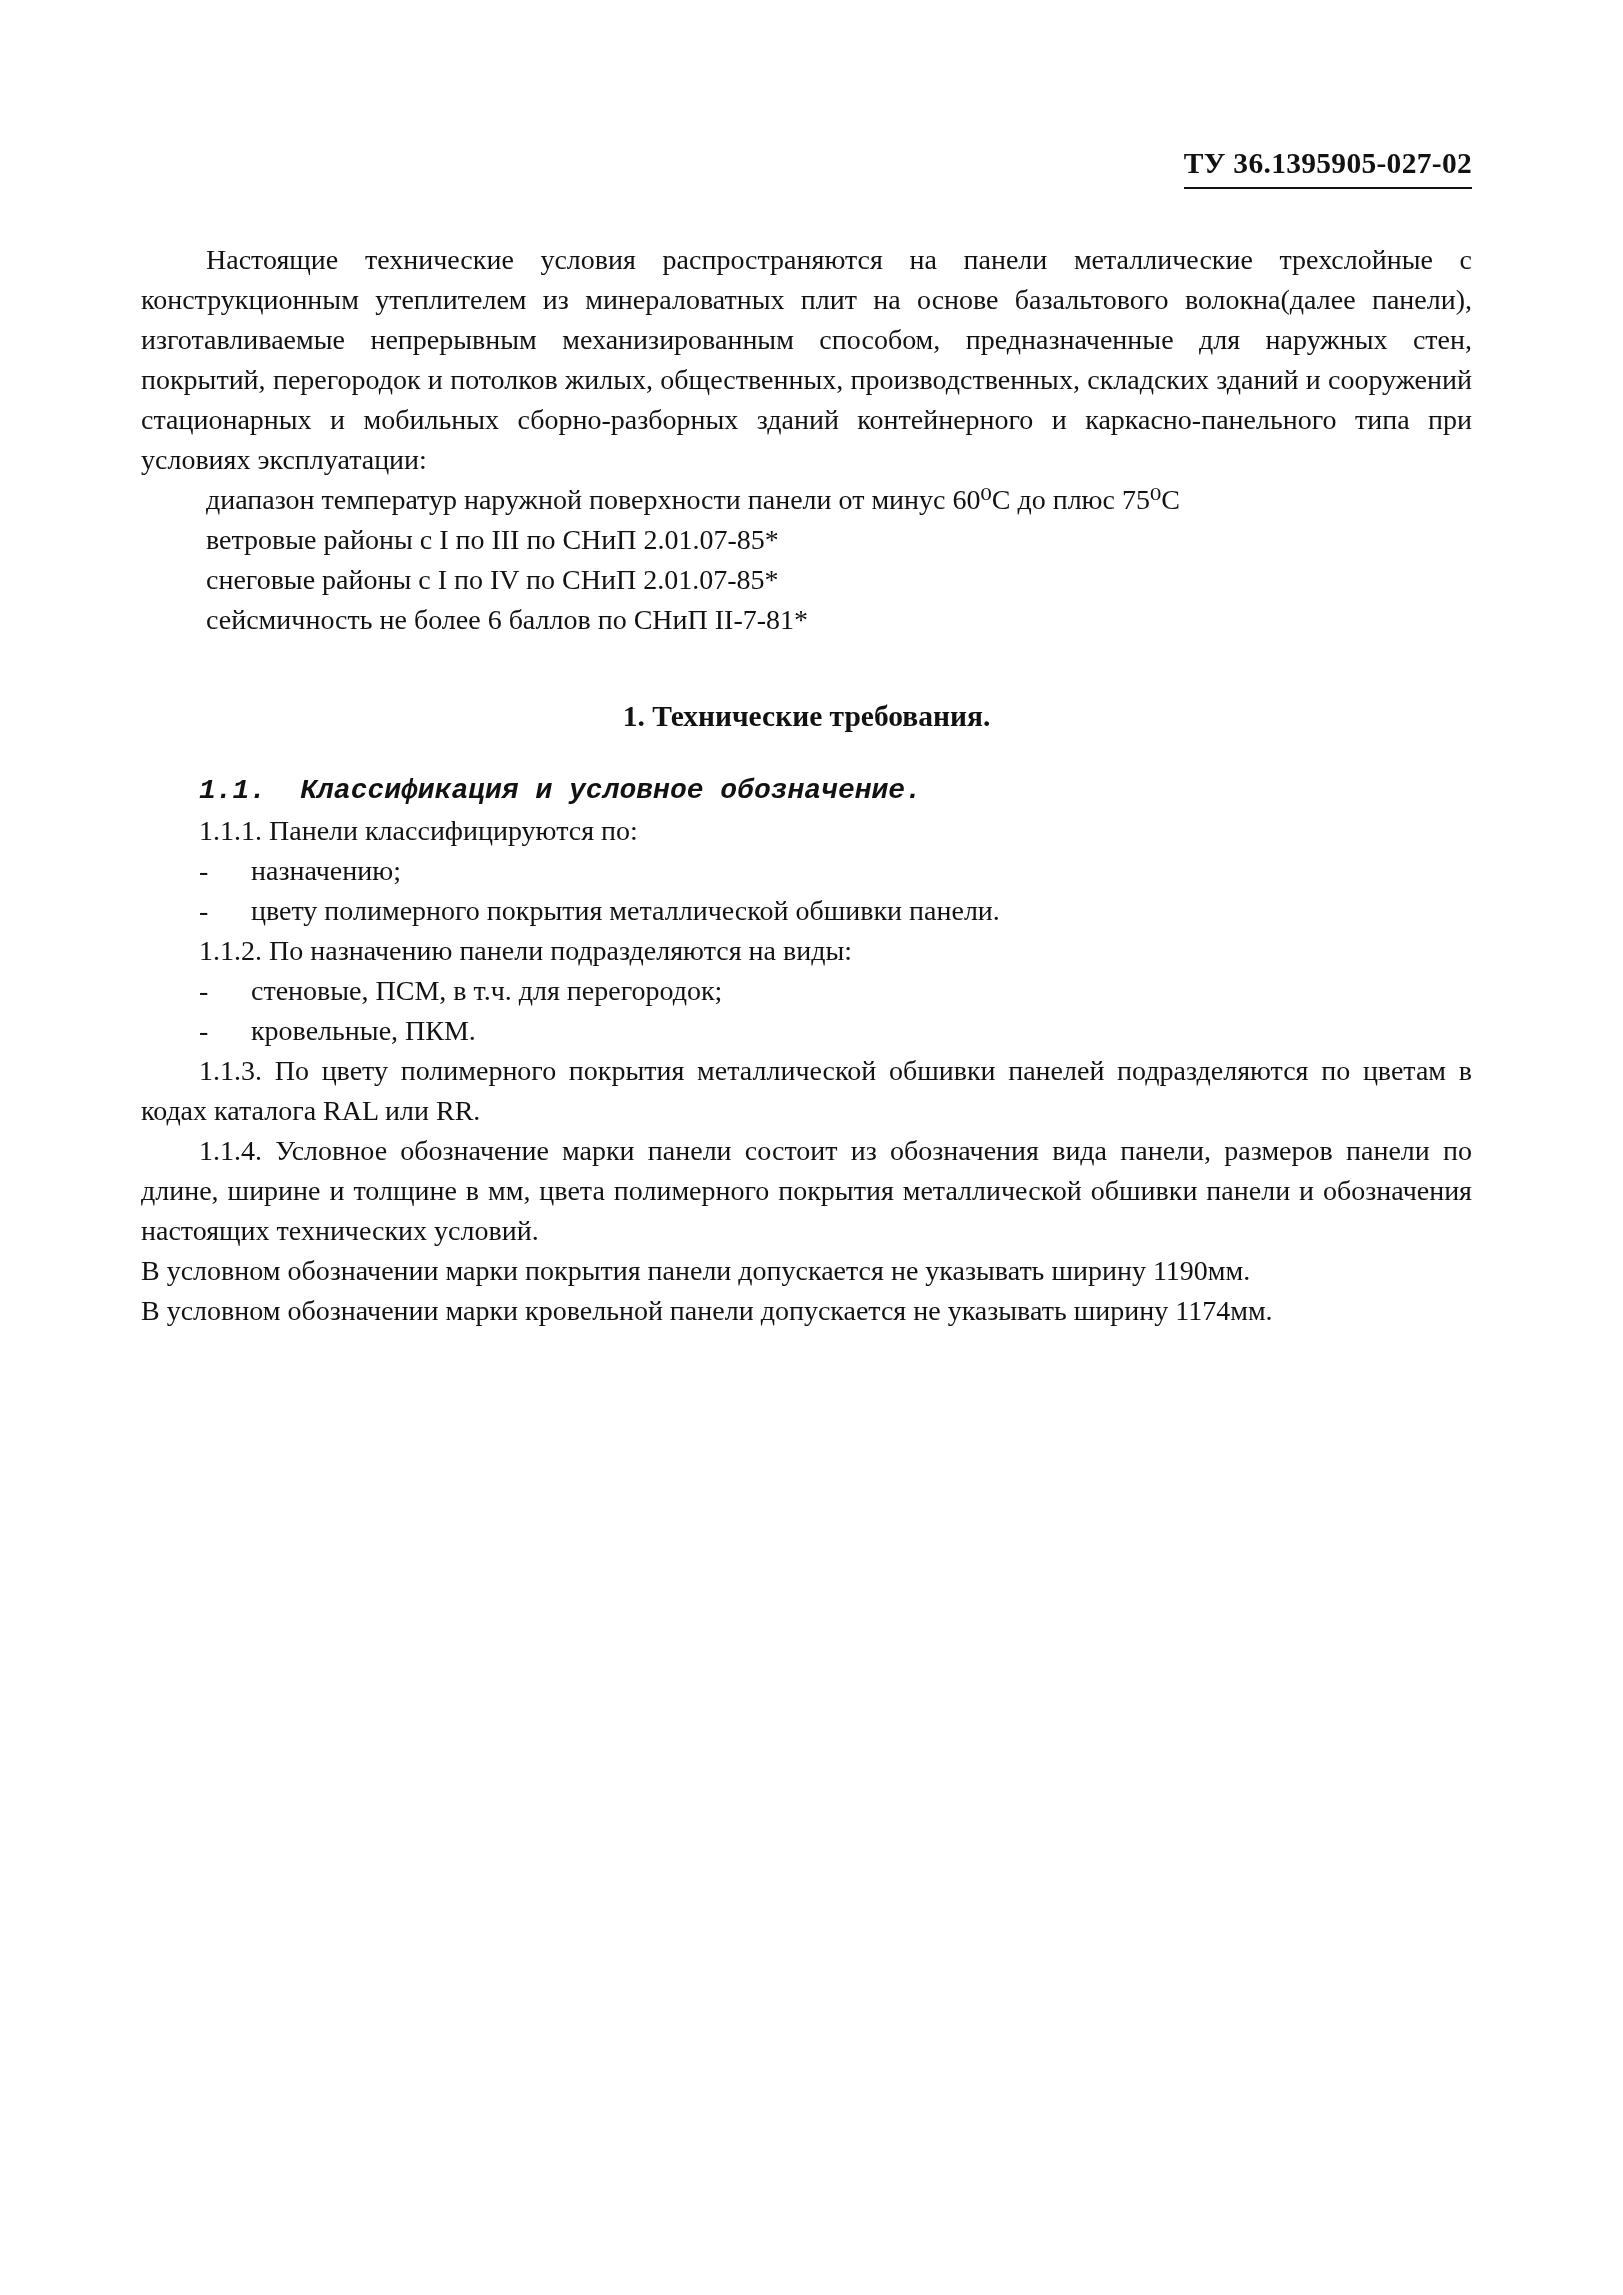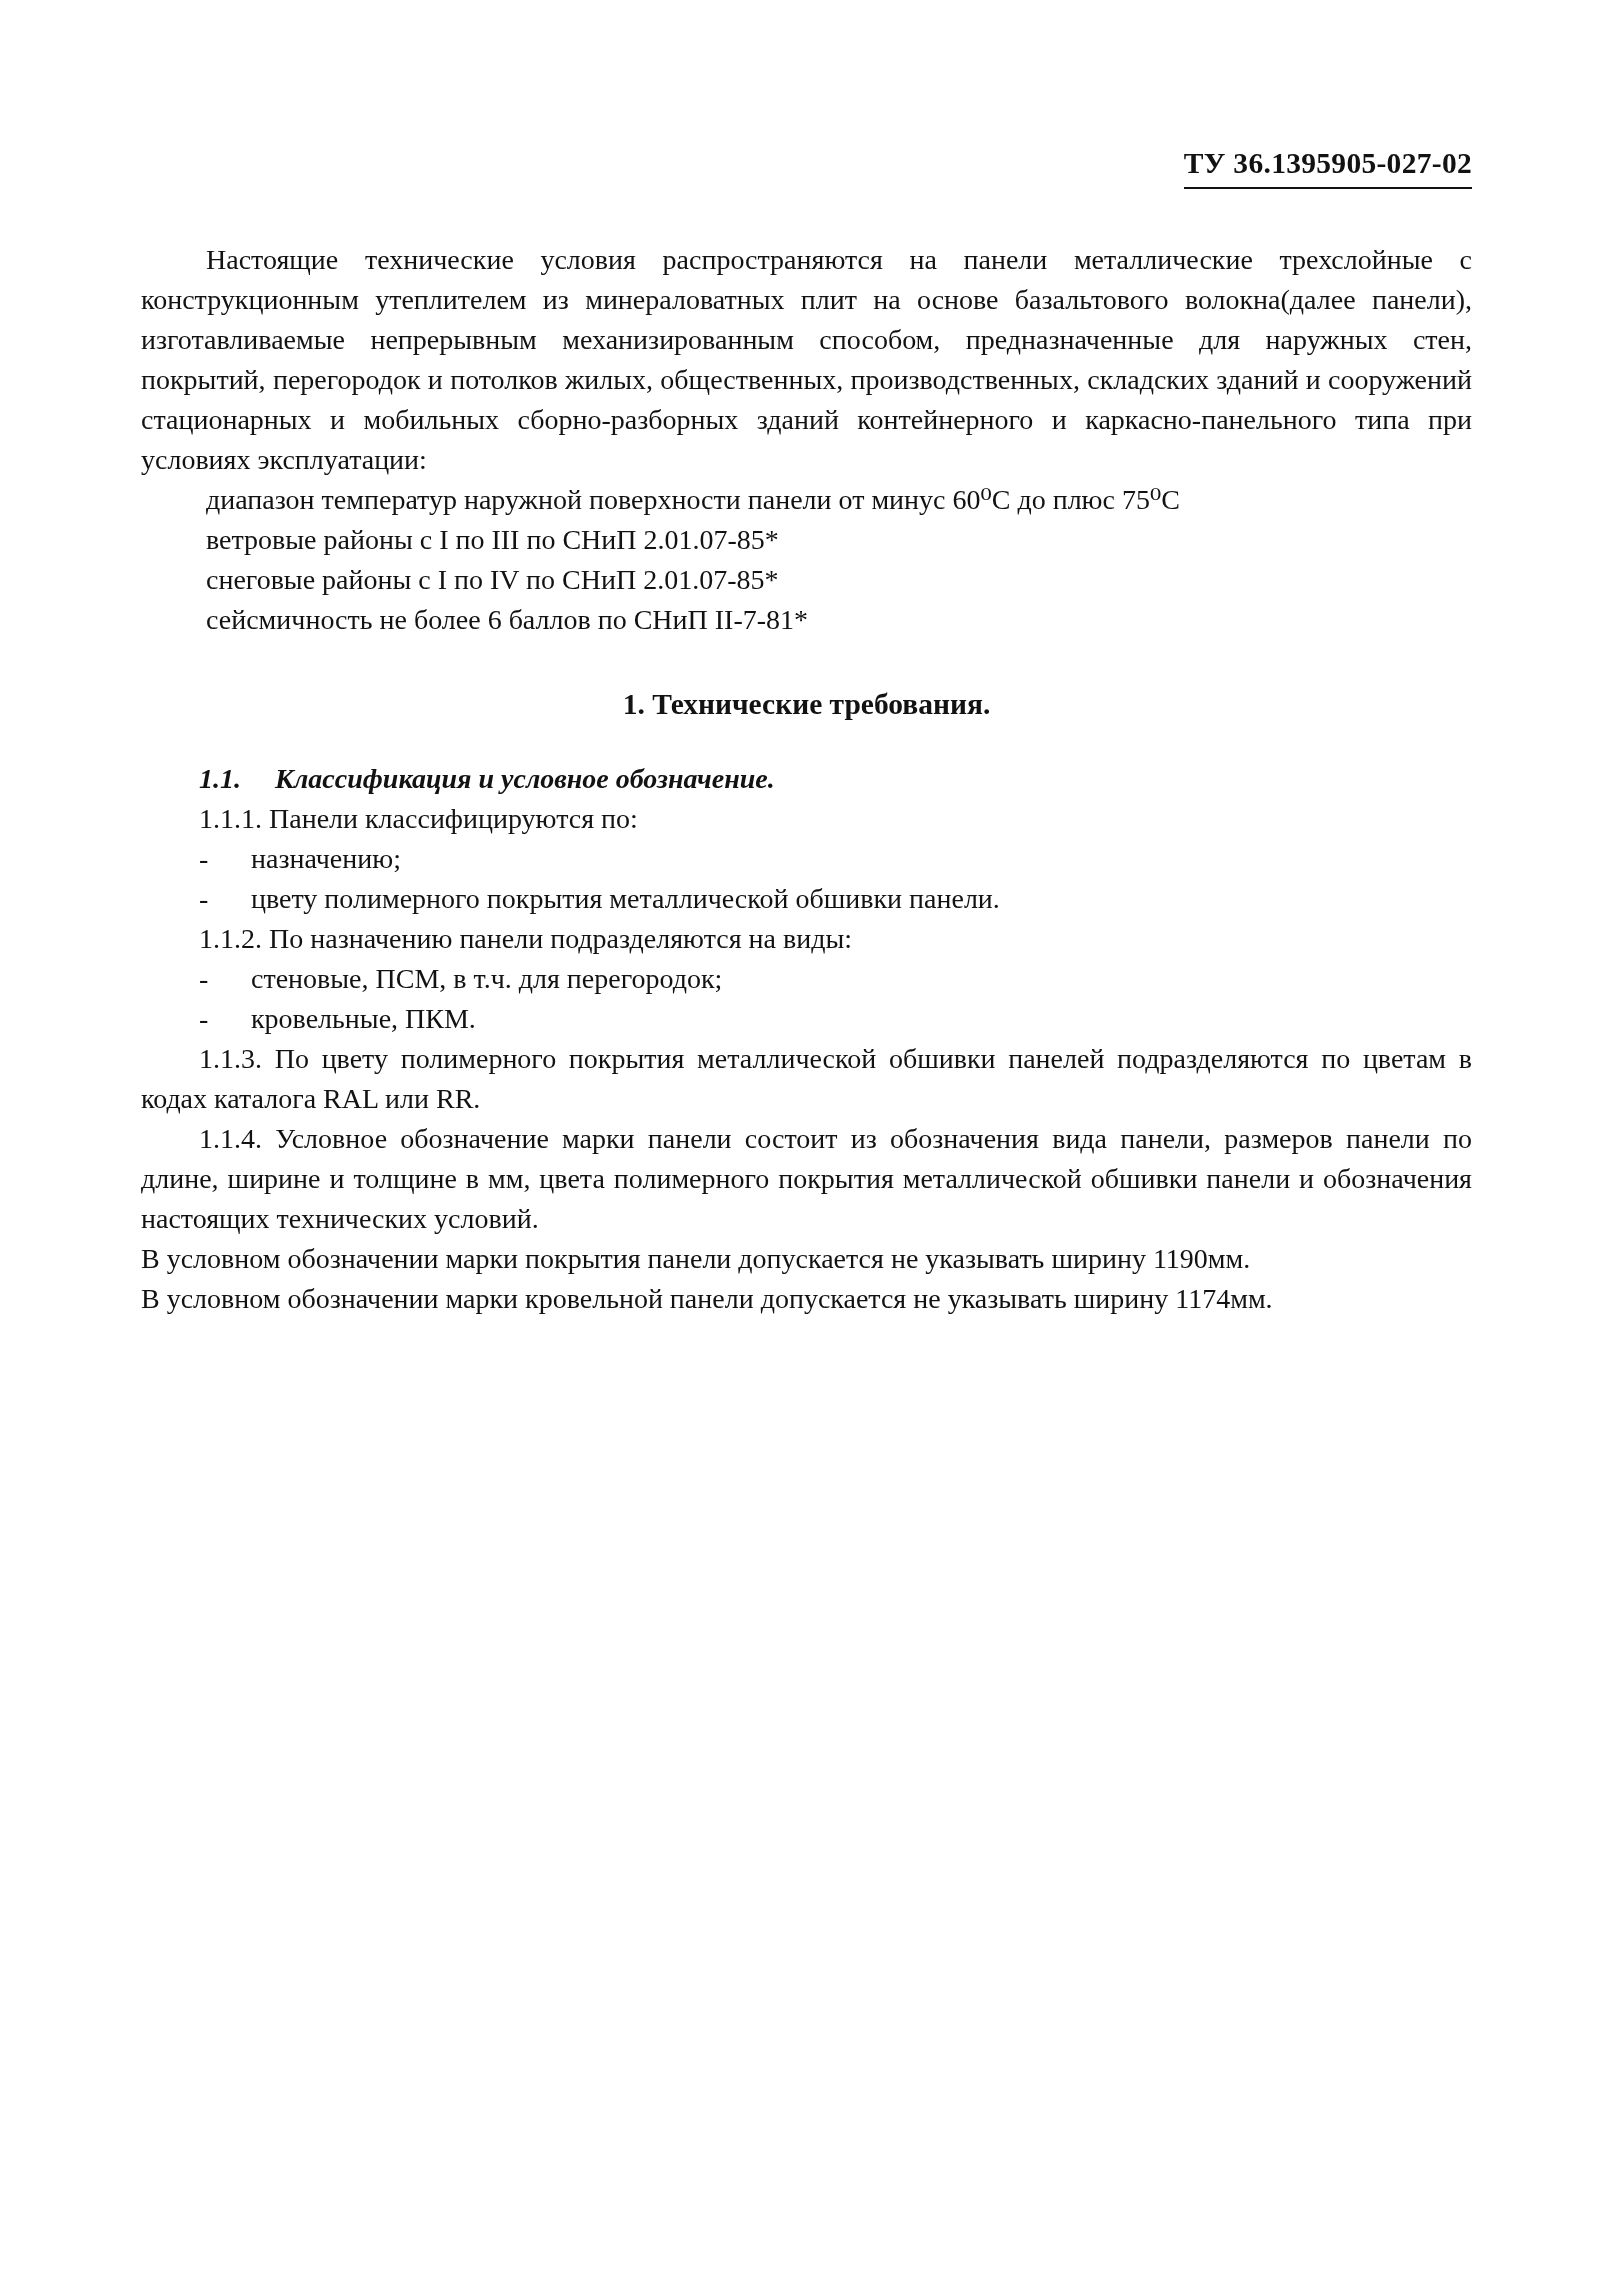--- a/index.html
+++ b/index.html
@@ -35,29 +35,30 @@
   .cond {
     font-size:28px;
     line-height:40px;
     text-align:left;
     padding-left:65px;
   }
   .section-heading {
     font-size:29.5px;
     font-weight:bold;
     text-align:center;
-    margin-top:48px;
+    margin-top:60px;
     margin-bottom:38px;
   }
   .subsection {
     padding-left:58px;
     font-size:28px;
     line-height:40px;
     font-weight:bold;
     font-style:italic;
+    font-family:Liberation Mono, monospace;
   }
   .subsection .num { margin-right:34px; }
   .numbered-item {
     padding-left:58px;
     font-size:28px;
     line-height:40px;
     text-align:left;
   }
   .dash-item {
     display:flex;

